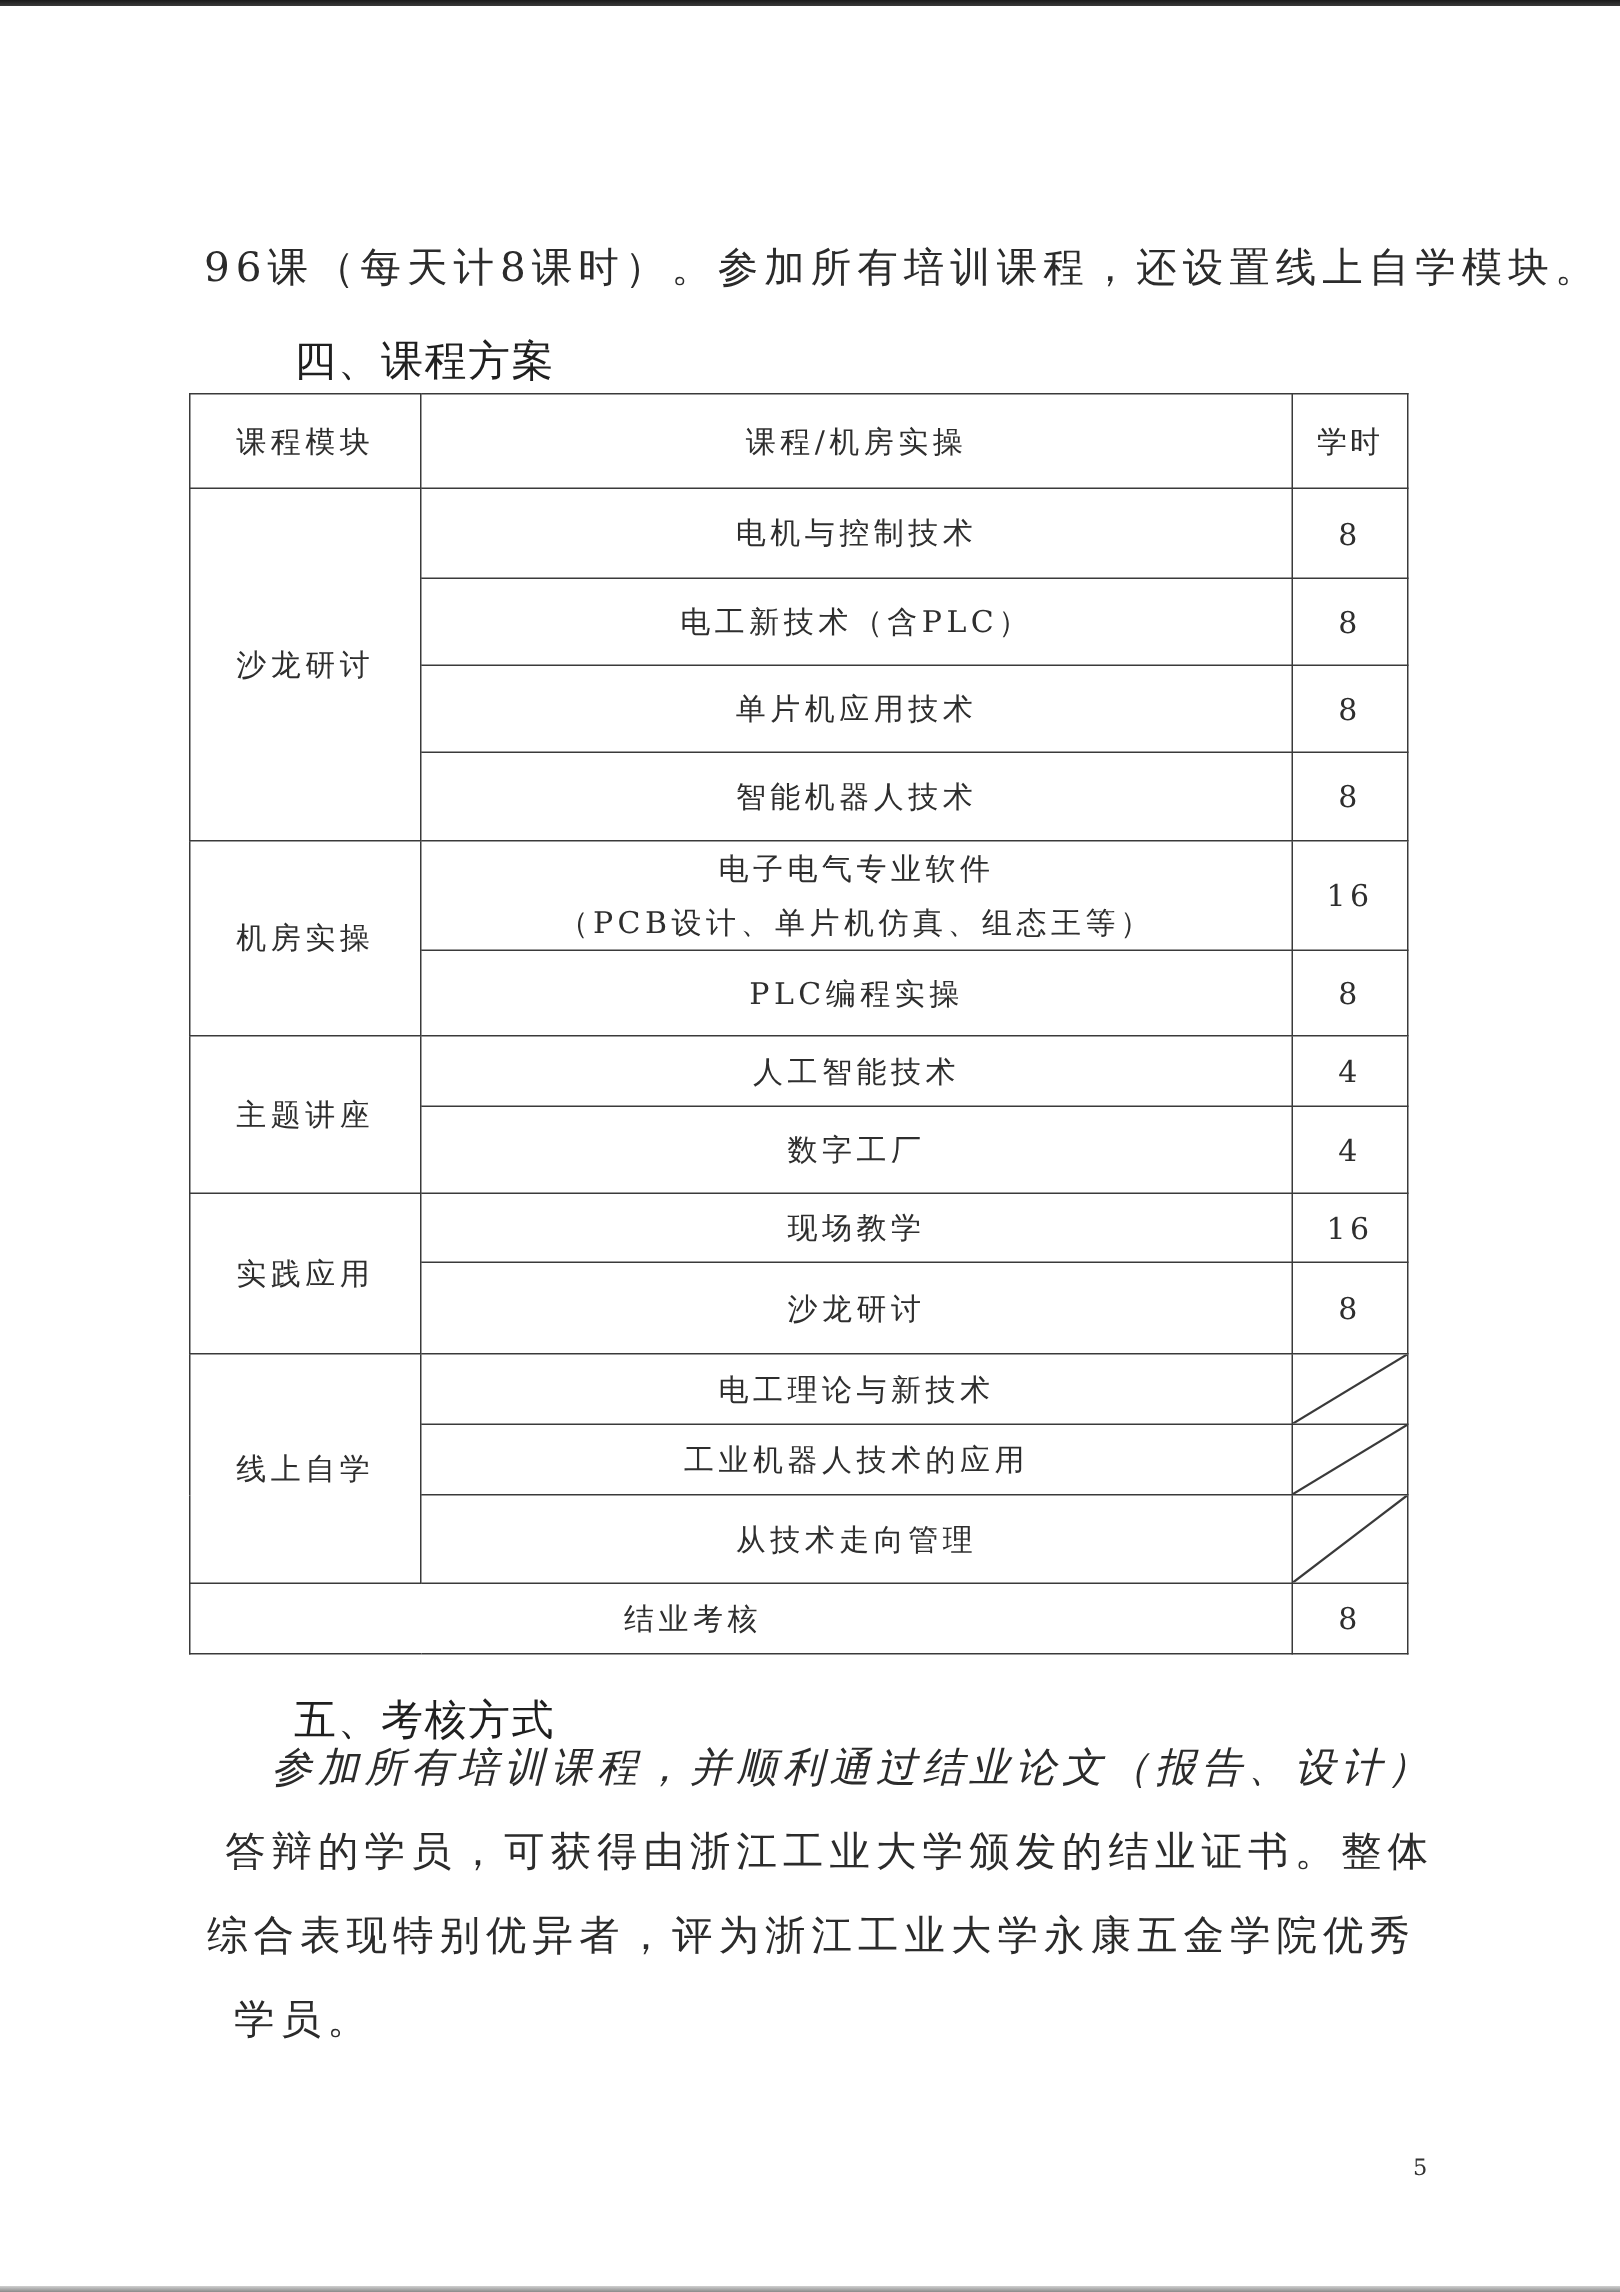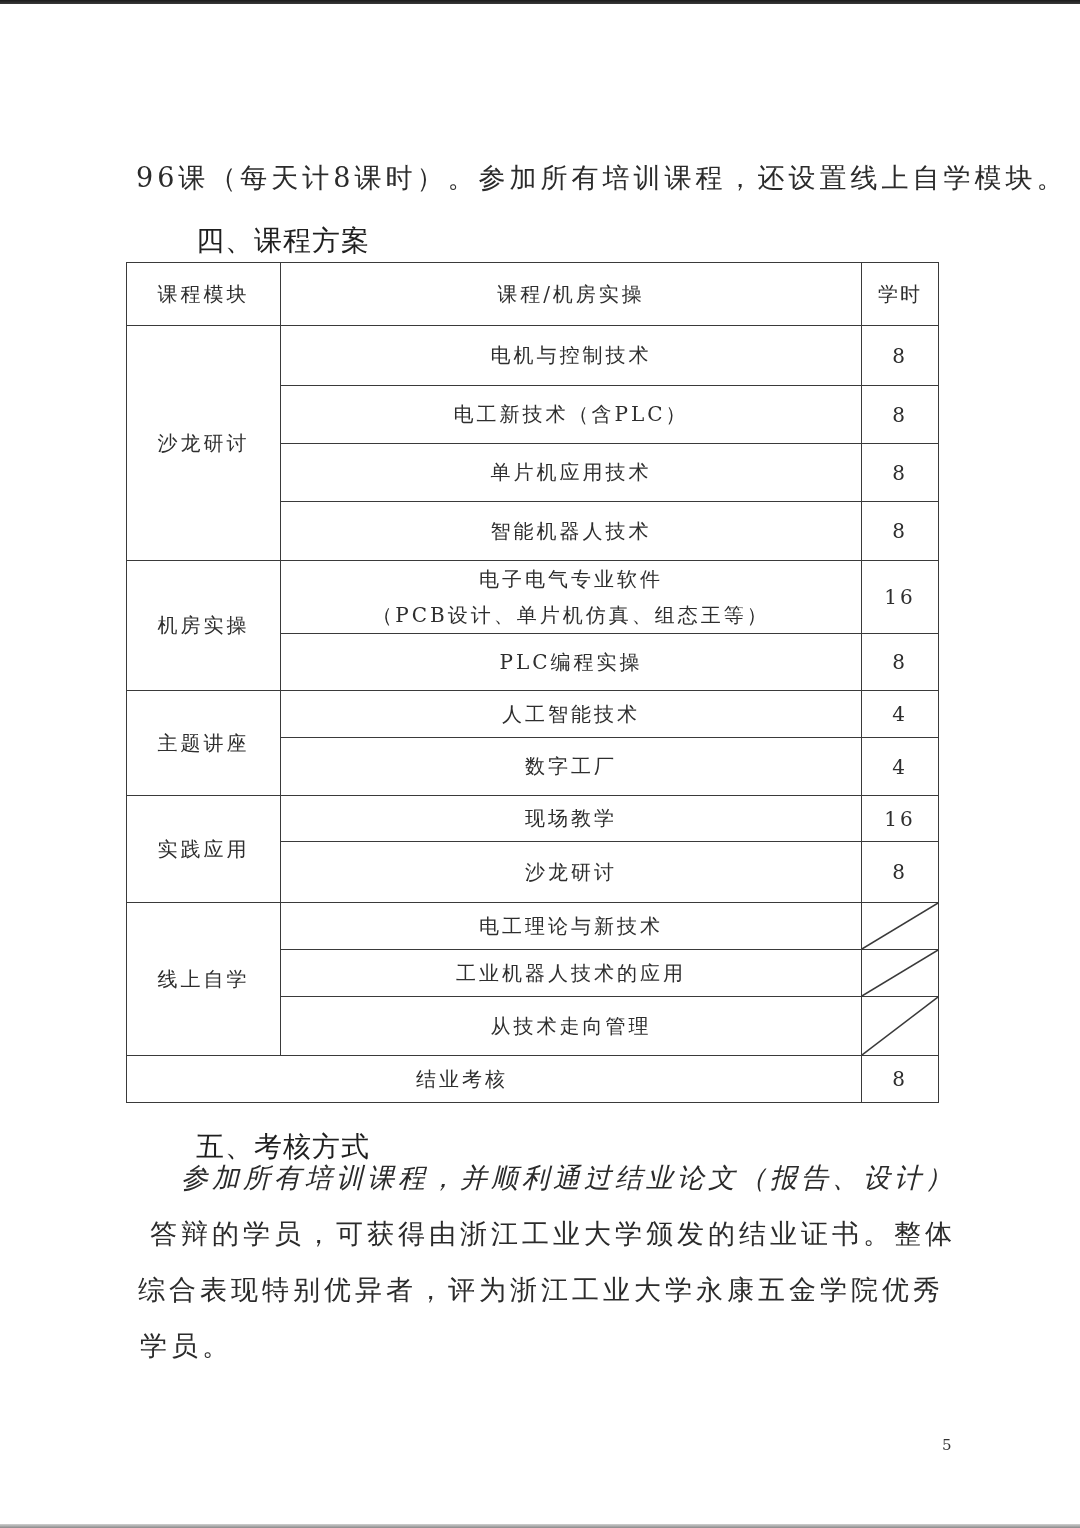--- a/index.html
+++ b/index.html
@@ -146,17 +146,17 @@
     <td class="hours">8</td>
   </tr>
 </tbody>
   </table>
 
 <div class="heading" style="left:196px; top:1106px;margin-top:22px;">五、考核方式</div>
 
 <div class="para-line" style="left:181px; top:1160px;font-style:italic;">参加所有培训课程，并顺利通过结业论文（报告、设计）</div>
 <div class="para-line" style="left:138px; top:1216px;margin-left:12px;">答辩的学员，可获得由浙江工业大学颁发的结业证书。整体</div>
 <div class="para-line" style="left:138px; top:1272px;">综合表现特别优异者，评为浙江工业大学永康五金学院优秀</div>
-<div class="para-line" style="left:140px; top:1328px;">学员。</div>
+<div class="para-line" style="left:156px; top:1328px;">学员。</div>
 
 <div class="page-num">5</div>
 
 <div class="scan-bottom"></div>
 
 </body></html>

